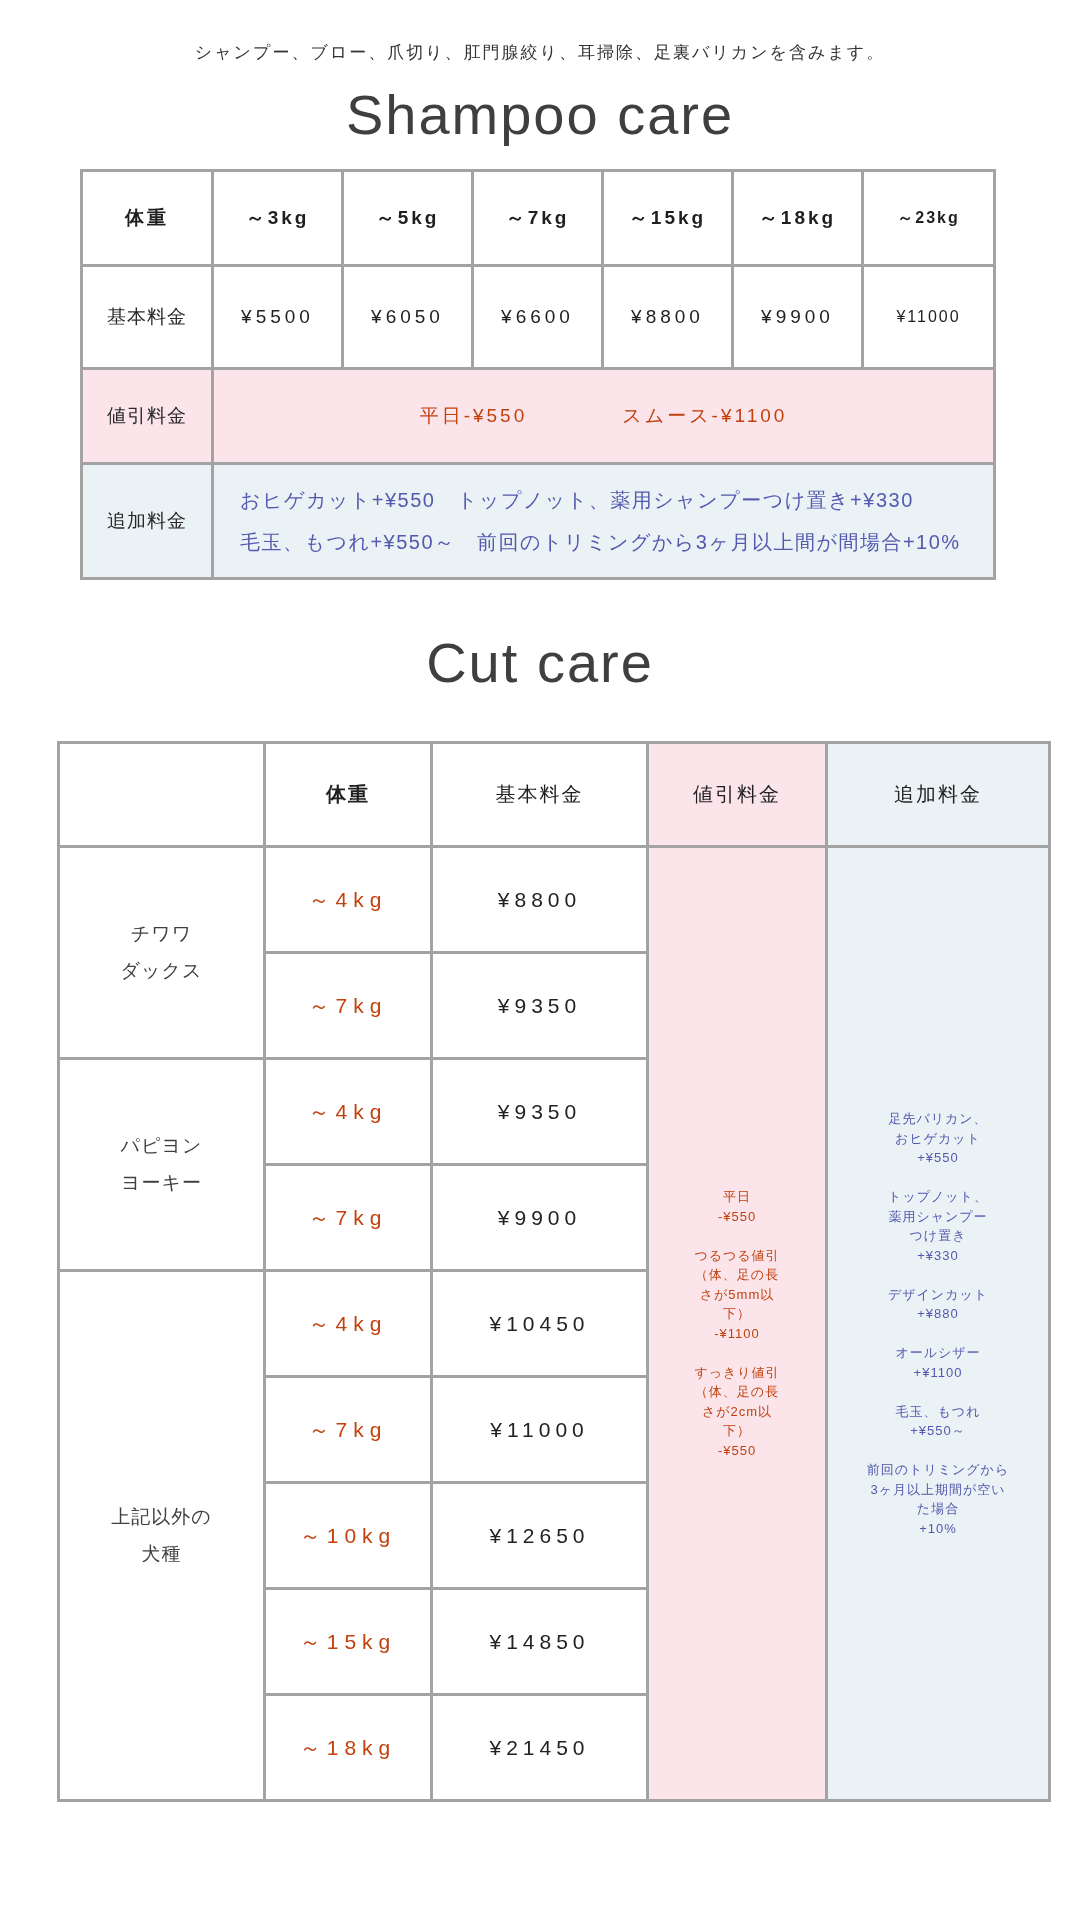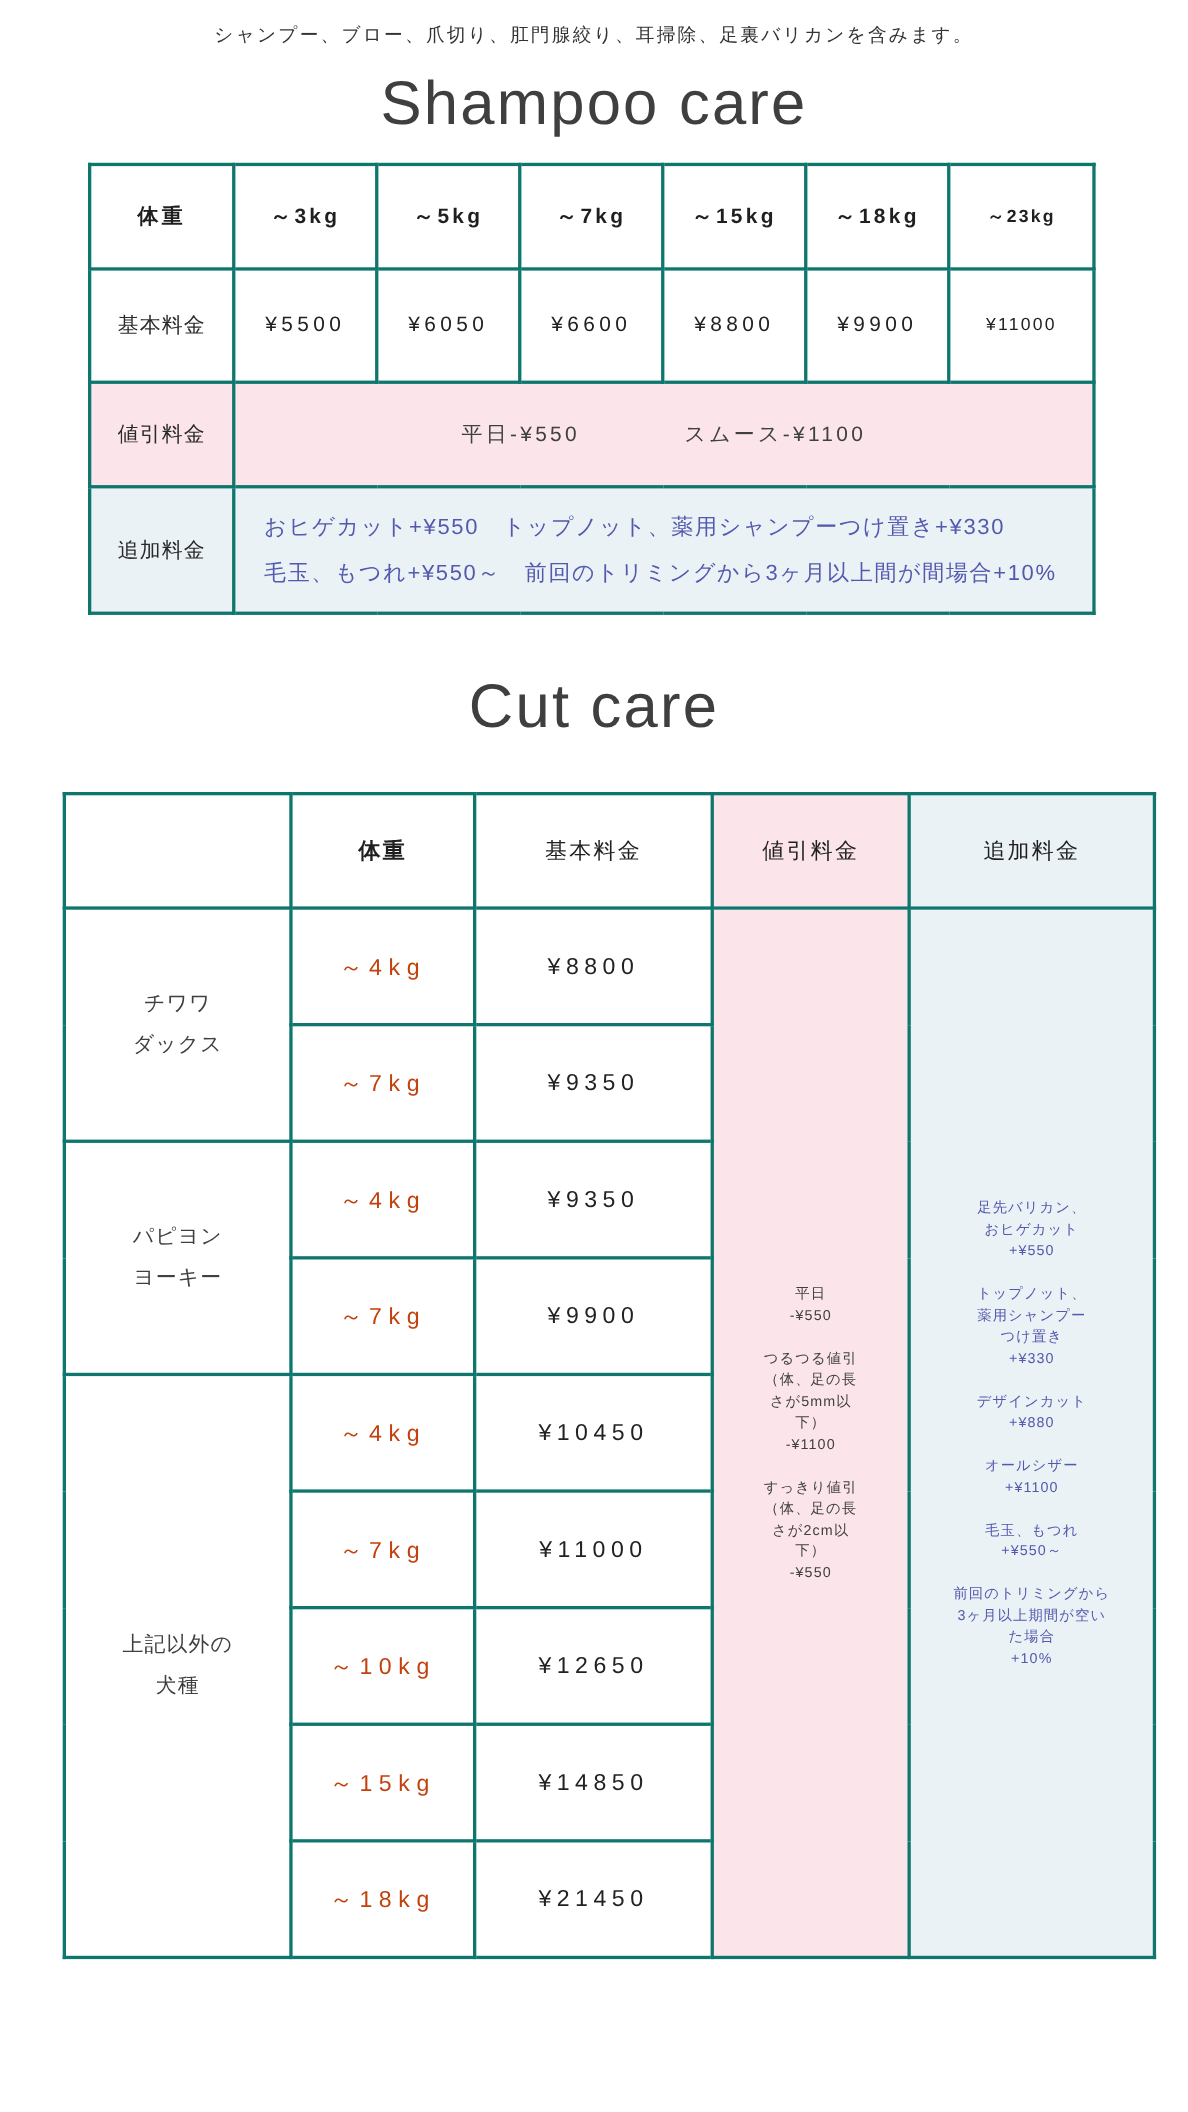--- a/index.html
+++ b/index.html
@@ -4,40 +4,40 @@
 <style>
   * { box-sizing: border-box; }
   html,body { margin:0; padding:0; }
   body {
     width:1080px; height:1920px;
     background:#ffffff;
     font-family:"Liberation Sans","DejaVu Sans",sans-serif;
     color:#333333;
   }
   .note {
-    padding-top:20px;
+    padding-top:41px;
     text-align:center;
     font-size:17px;
     letter-spacing:2px;
     color:#333333;
   }
   .title {
     margin:14px;
     text-align:center;
     font-weight:normal;
     font-size:56px;
     letter-spacing:2px;
     color:#3f3f3f;
   }
   #shampoo-title { margin-top:18px; }
   #cut-title { margin-top:50px; }
 
   table { border-collapse:collapse; table-layout:fixed; }
   td, th {
-    border:3px solid #0f766e;
+    border:3px solid #a3a3a3;
     text-align:center;
     vertical-align:middle;
     padding:0;
     overflow:hidden;
   }
 
   
   .shampoo-table { margin:22px 0 0 80px; width:913px; }
   .shampoo-table tr.r-header   { height:95px; }
   .shampoo-table tr.r-base     { height:103px; }
@@ -45,21 +45,21 @@
   .shampoo-table tr.r-addon    { height:115px; }
   .shampoo-table th {
     font-size:19px; font-weight:bold; letter-spacing:3px; color:#1f1f1f;
   }
   .shampoo-table td.label { font-size:19px; letter-spacing:1px; color:#2a2a2a; }
   .shampoo-table td.price { font-size:19px; letter-spacing:4px; color:#222222; }
   .small { font-size:16px !important; letter-spacing:2px !important; }
 
   .pink-bg { background:#fbe5eb; }
   .blue-bg { background:#eaf2f6; }
-  .red-text { color:#404040; }
+  .red-text { color:#c2410c; }
   .blue-text { color:#5259ae; }
 
   .discount-flex {
     display:flex; justify-content:center; align-items:center; gap:95px;
     font-size:19px; letter-spacing:3px;
   }
   .addon-lines {
     text-align:left; padding-left:26px;
     font-size:20px; letter-spacing:1.5px; line-height:2.1;
   }

